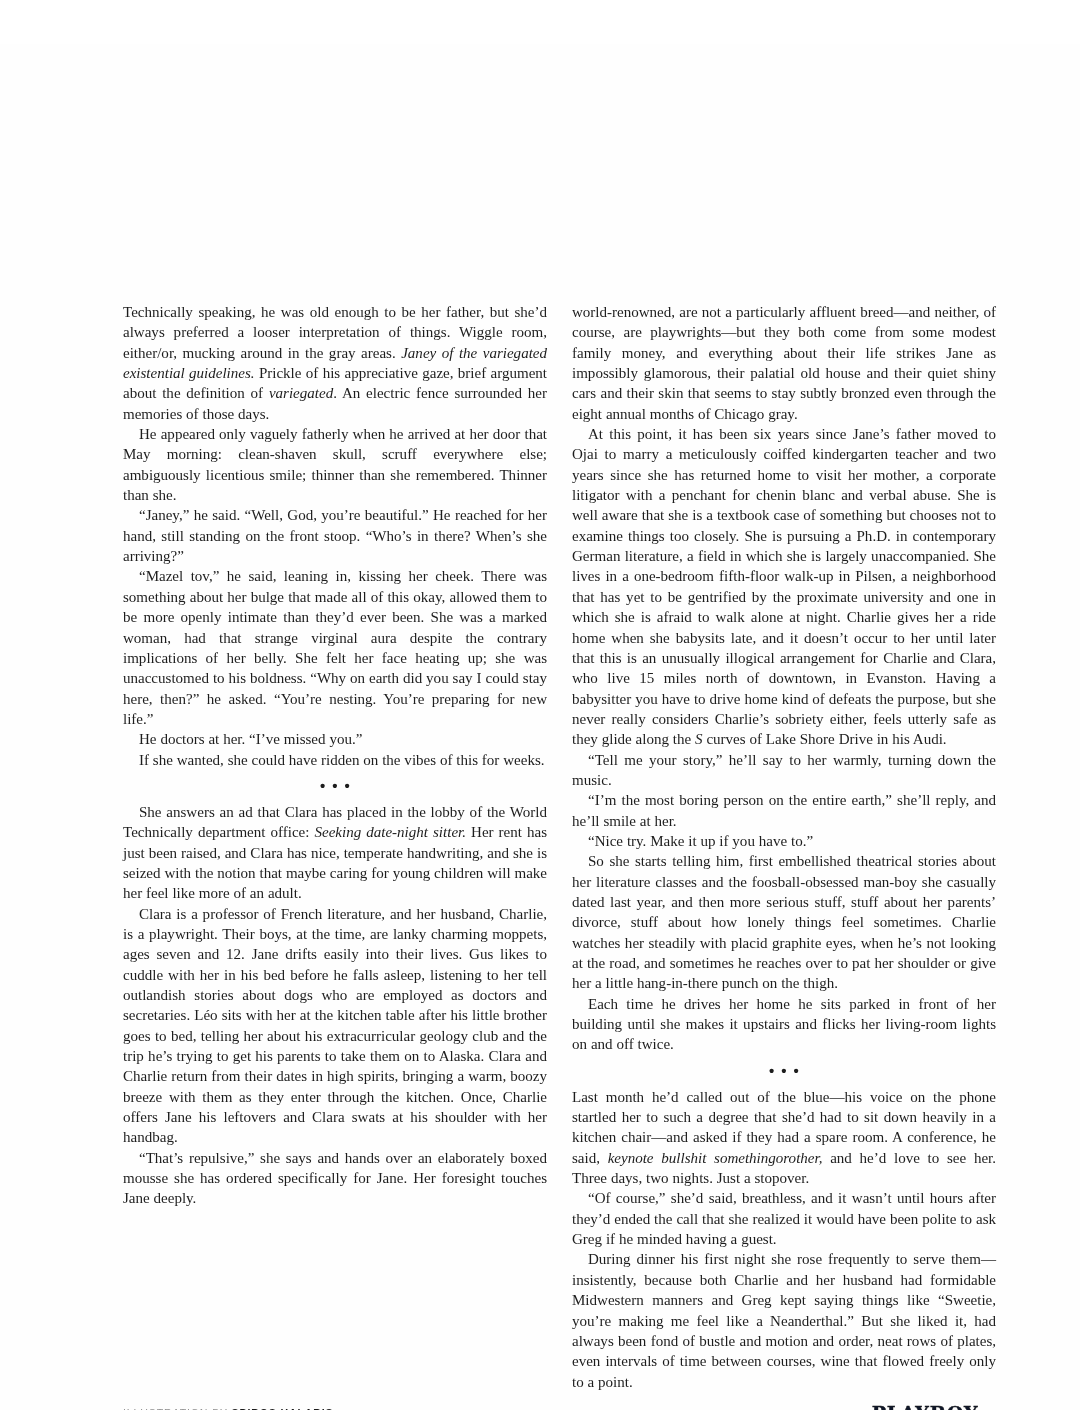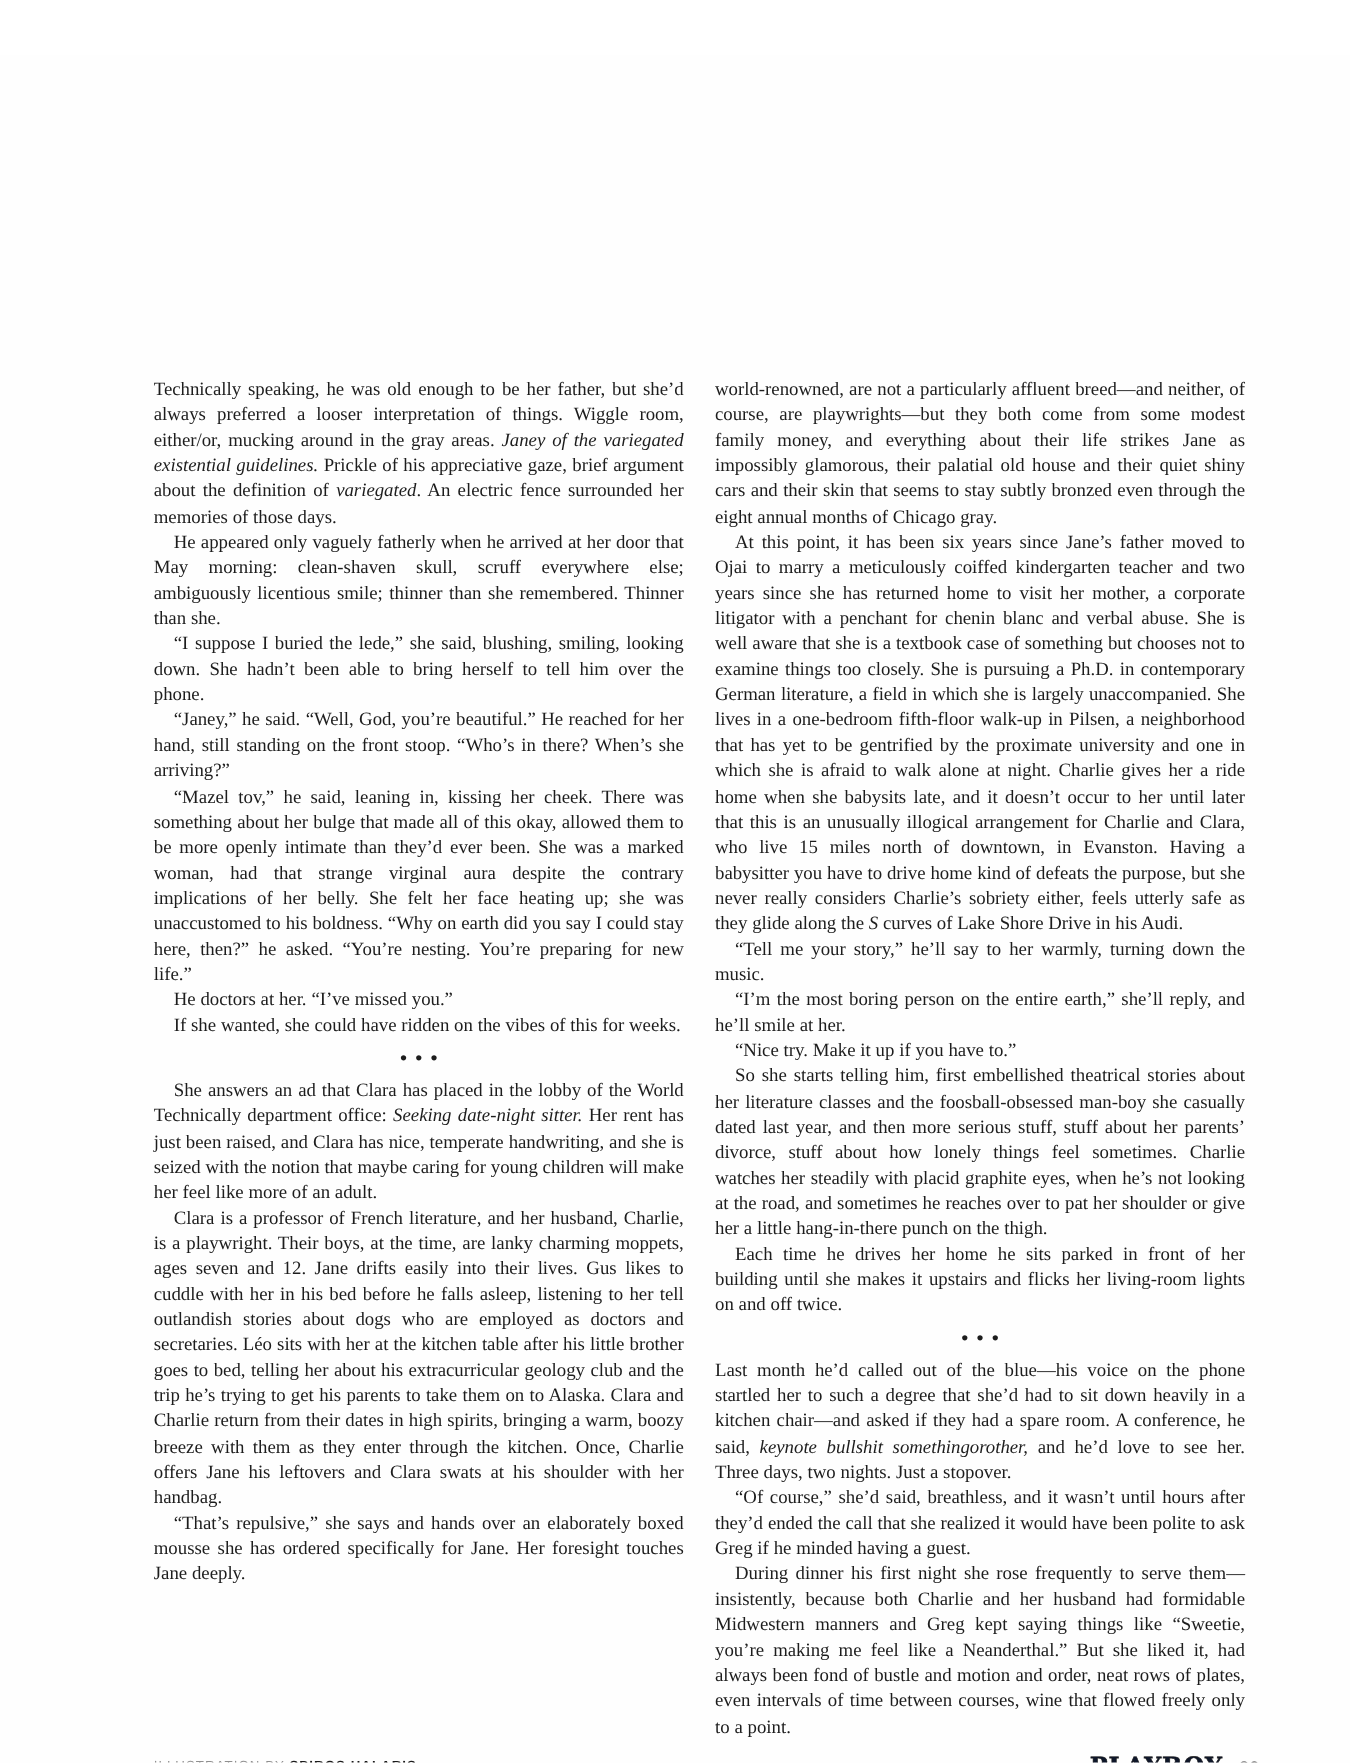--- a/index.html
+++ b/index.html
@@ -123,21 +123,20 @@
 </style>
 </head>
 <body>
 
 <div class="page">
 
   <div class="columns">
     <div class="col" id="left-col">
         <p class="body noindent"><span>Technically speaking, he was old enough to be her father, but she’d always preferred a looser interpretation of things. Wiggle room, either/or, mucking around in the gray areas. </span><em class="it">Janey of the variegated existential guidelines.</em><span> Prickle of his appreciative gaze, brief argument about the definition of </span><em class="it">variegated</em><span>. An electric fence surrounded her memories of those days.</span></p>
         <p class="body indent"><span>He appeared only vaguely fatherly when he arrived at her door that May morning: clean-shaven skull, scruff everywhere else; ambiguously licentious smile; thinner than she remembered. Thinner than she.</span></p>
-        <p class="body indent"><span>“I suppose I buried the lede,” she said, blushing, smiling, looking down. She hadn’t been able to bring herself to tell him over the phone.</span></p>
         <p class="body indent"><span>“Janey,” he said. “Well, God, you’re beautiful.” He reached for her hand, still standing on the front stoop. “Who’s in there? When’s she arriving?”</span></p>
         <p class="body indent"><span>“Mazel tov,” he said, leaning in, kissing her cheek. There was something about her bulge that made all of this okay, allowed them to be more openly intimate than they’d ever been. She was a marked woman, had that strange virginal aura despite the contrary implications of her belly. She felt her face heating up; she was unaccustomed to his boldness. “Why on earth did you say I could stay here, then?” he asked. “You’re nesting. You’re preparing for new life.”</span></p>
         <p class="body indent"><span>He doctors at her. “I’ve missed you.”</span></p>
         <p class="body indent"><span>If she wanted, she could have ridden on the vibes of this for weeks.</span></p>
         <div class="dots">•••</div>
         <p class="body indent"><span>She answers an ad that Clara has placed in the lobby of the World Technically department office: </span><em class="it">Seeking date-night sitter.</em><span> Her rent has just been raised, and Clara has nice, temperate handwriting, and she is seized with the notion that maybe caring for young children will make her feel like more of an adult.</span></p>
         <p class="body indent"><span>Clara is a professor of French literature, and her husband, Charlie, is a playwright. Their boys, at the time, are lanky charming moppets, ages seven and 12. Jane drifts easily into their lives. Gus likes to cuddle with her in his bed before he falls asleep, listening to her tell outlandish stories about dogs who are employed as doctors and secretaries. Léo sits with her at the kitchen table after his little brother goes to bed, telling her about his extracurricular geology club and the trip he’s trying to get his parents to take them on to Alaska. Clara and Charlie return from their dates in high spirits, bringing a warm, boozy breeze with them as they enter through the kitchen. Once, Charlie offers Jane his leftovers and Clara swats at his shoulder with her handbag.</span></p>
         <p class="body indent"><span>“That’s repulsive,” she says and hands over an elaborately boxed mousse she has ordered specifically for Jane. Her foresight touches Jane deeply.</span></p>
       </div>
     <div class="col" id="right-col">

